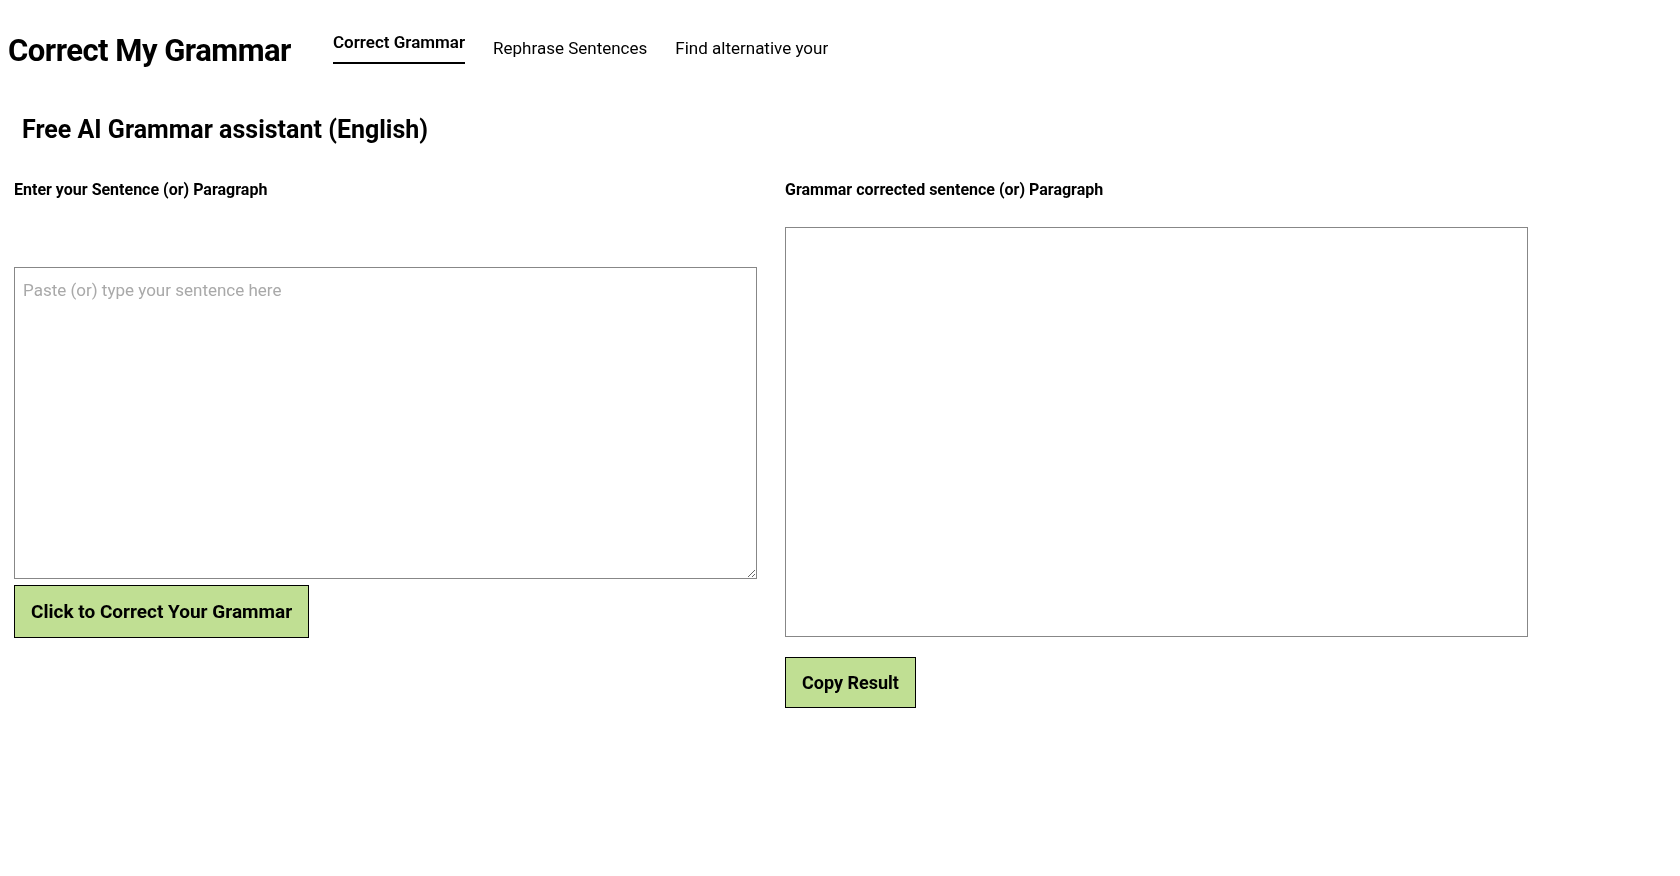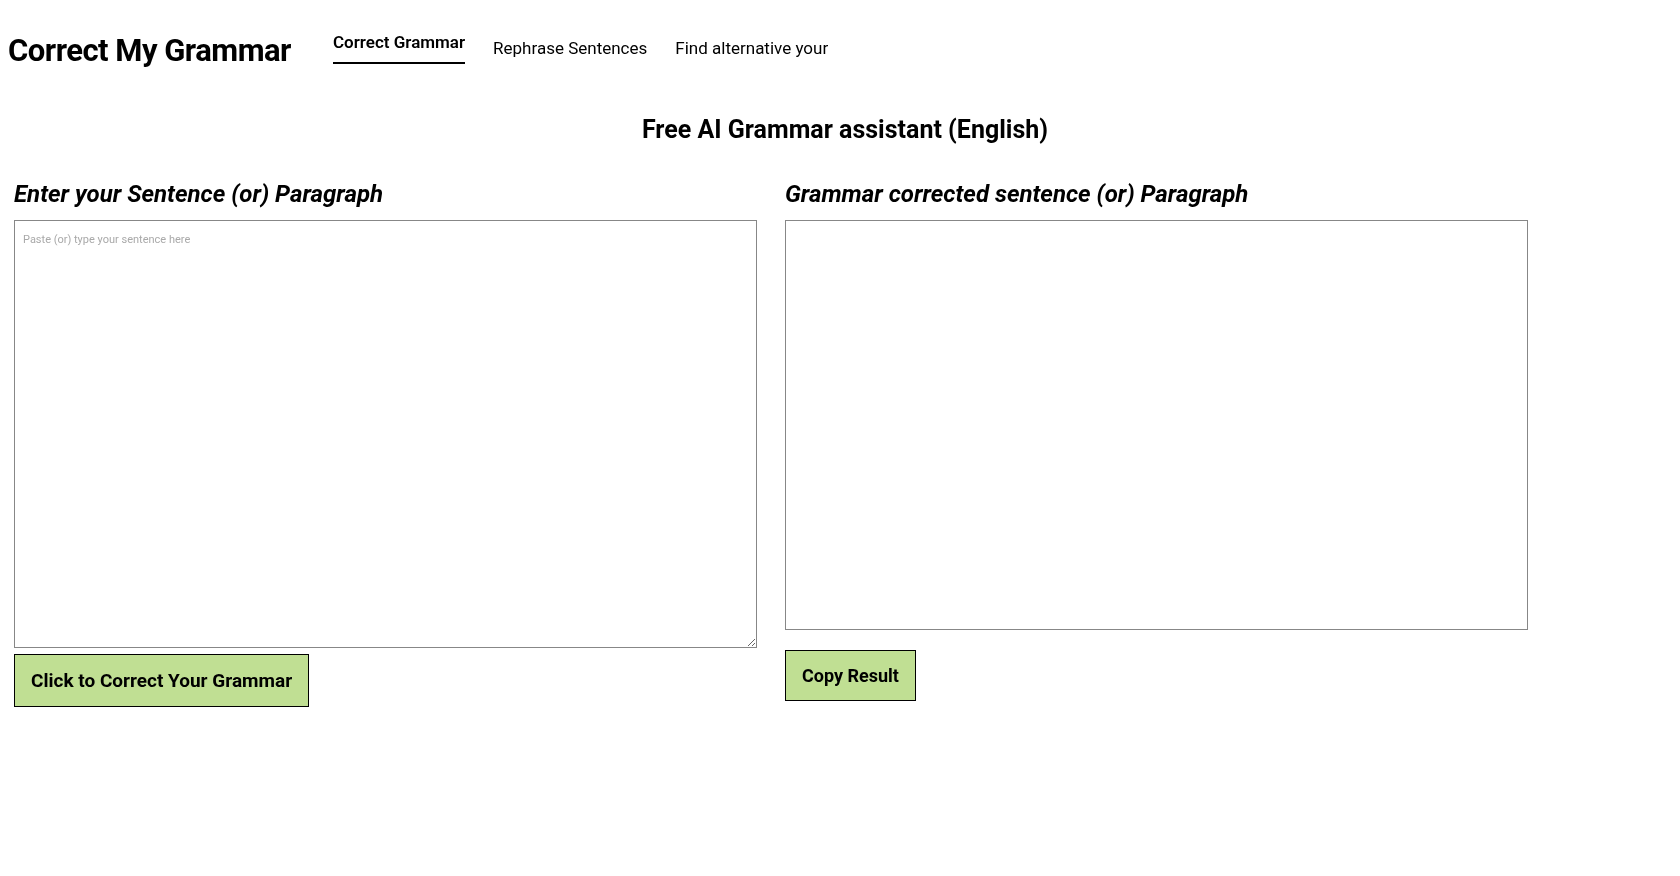--- a/index.html
+++ b/index.html
@@ -38,53 +38,52 @@
       cursor: pointer;
     }
     .nav-item.active {
       font-weight: 600;
       border-bottom: 2px solid #000;
       padding-bottom: 10px;
     }
     .page-heading {
       font-size: 25px;
       font-weight: 700;
-      margin: 46px 0 0 10px;
-      text-align: center;
+      margin: 46px 0 0 22px;
     }
     .columns {
       display: flex;
       gap: 14px;
       margin: 36px 14px 0 14px;
     }
     .column {
       flex: 1;
       display: flex;
       flex-direction: column;
       max-width: 743px;
     }
     .column-right {
       margin-left: 14px;
     }
     .column-label {
-      font-size: 24px;
+      font-size: 16px;
       font-weight: 700;
-      margin-bottom: 12px;
-      font-style: italic;
+      margin-bottom: 28px;
     }
     .textarea {
       width: 100%;
-      height: 428px;
+      height: 312px;
       border: 1px solid #878787;
       padding: 12px 8px;
-      font-size: 11px;
+      font-size: 17px;
       font-family: inherit;
       resize: both;
       outline: none;
       background: #fff;
+      margin-top: 40px;
     }
     .textarea::placeholder {
       color: #a9a9a9;
     }
     .output-box {
       width: 100%;
       height: 410px;
       border: 1px solid #878787;
       padding: 12px 8px;
       font-size: 17px;

